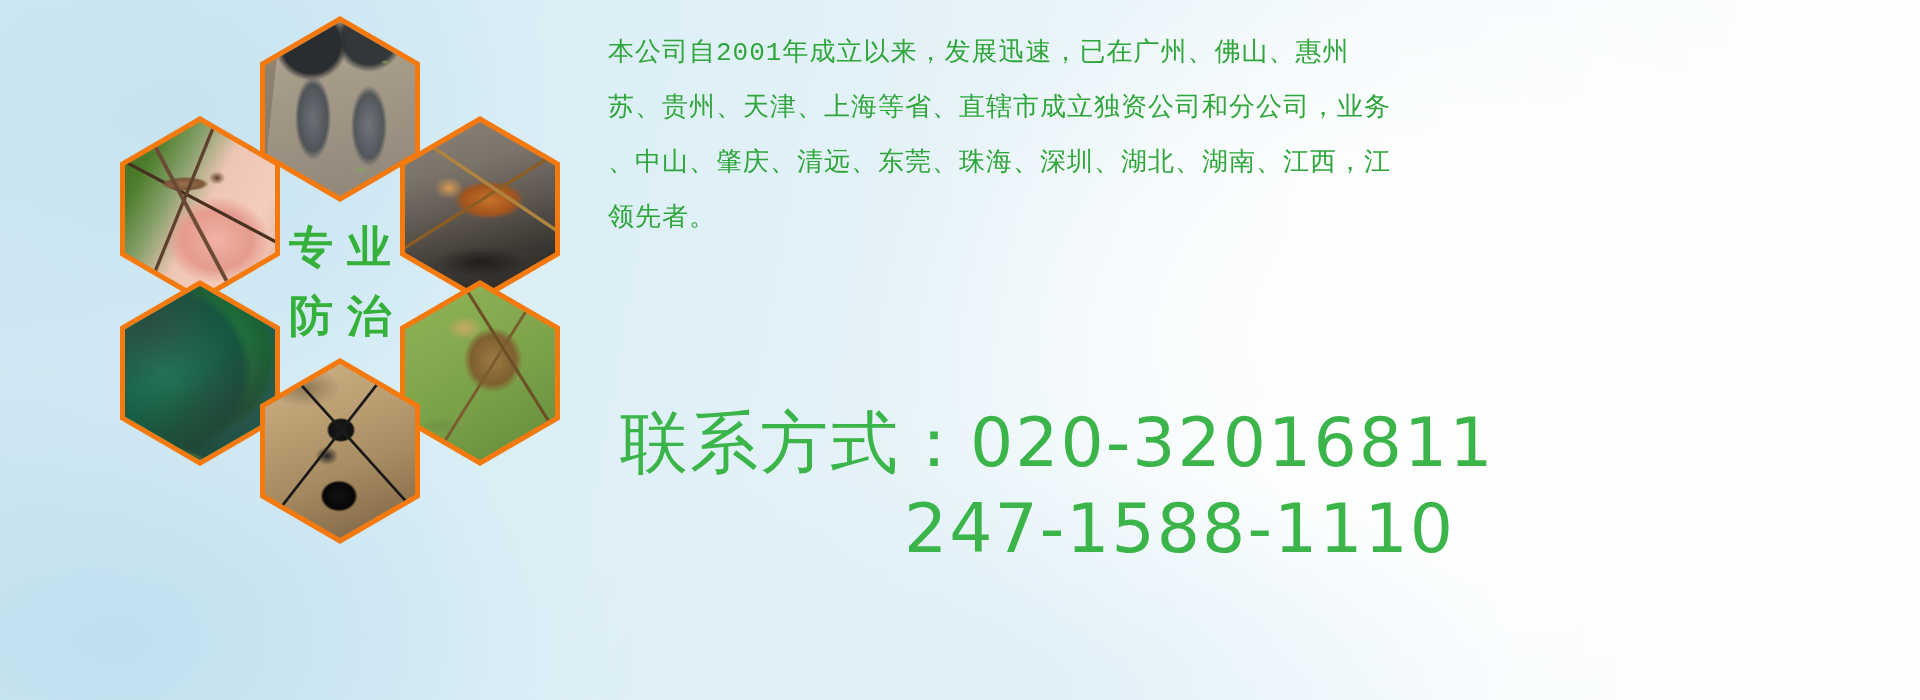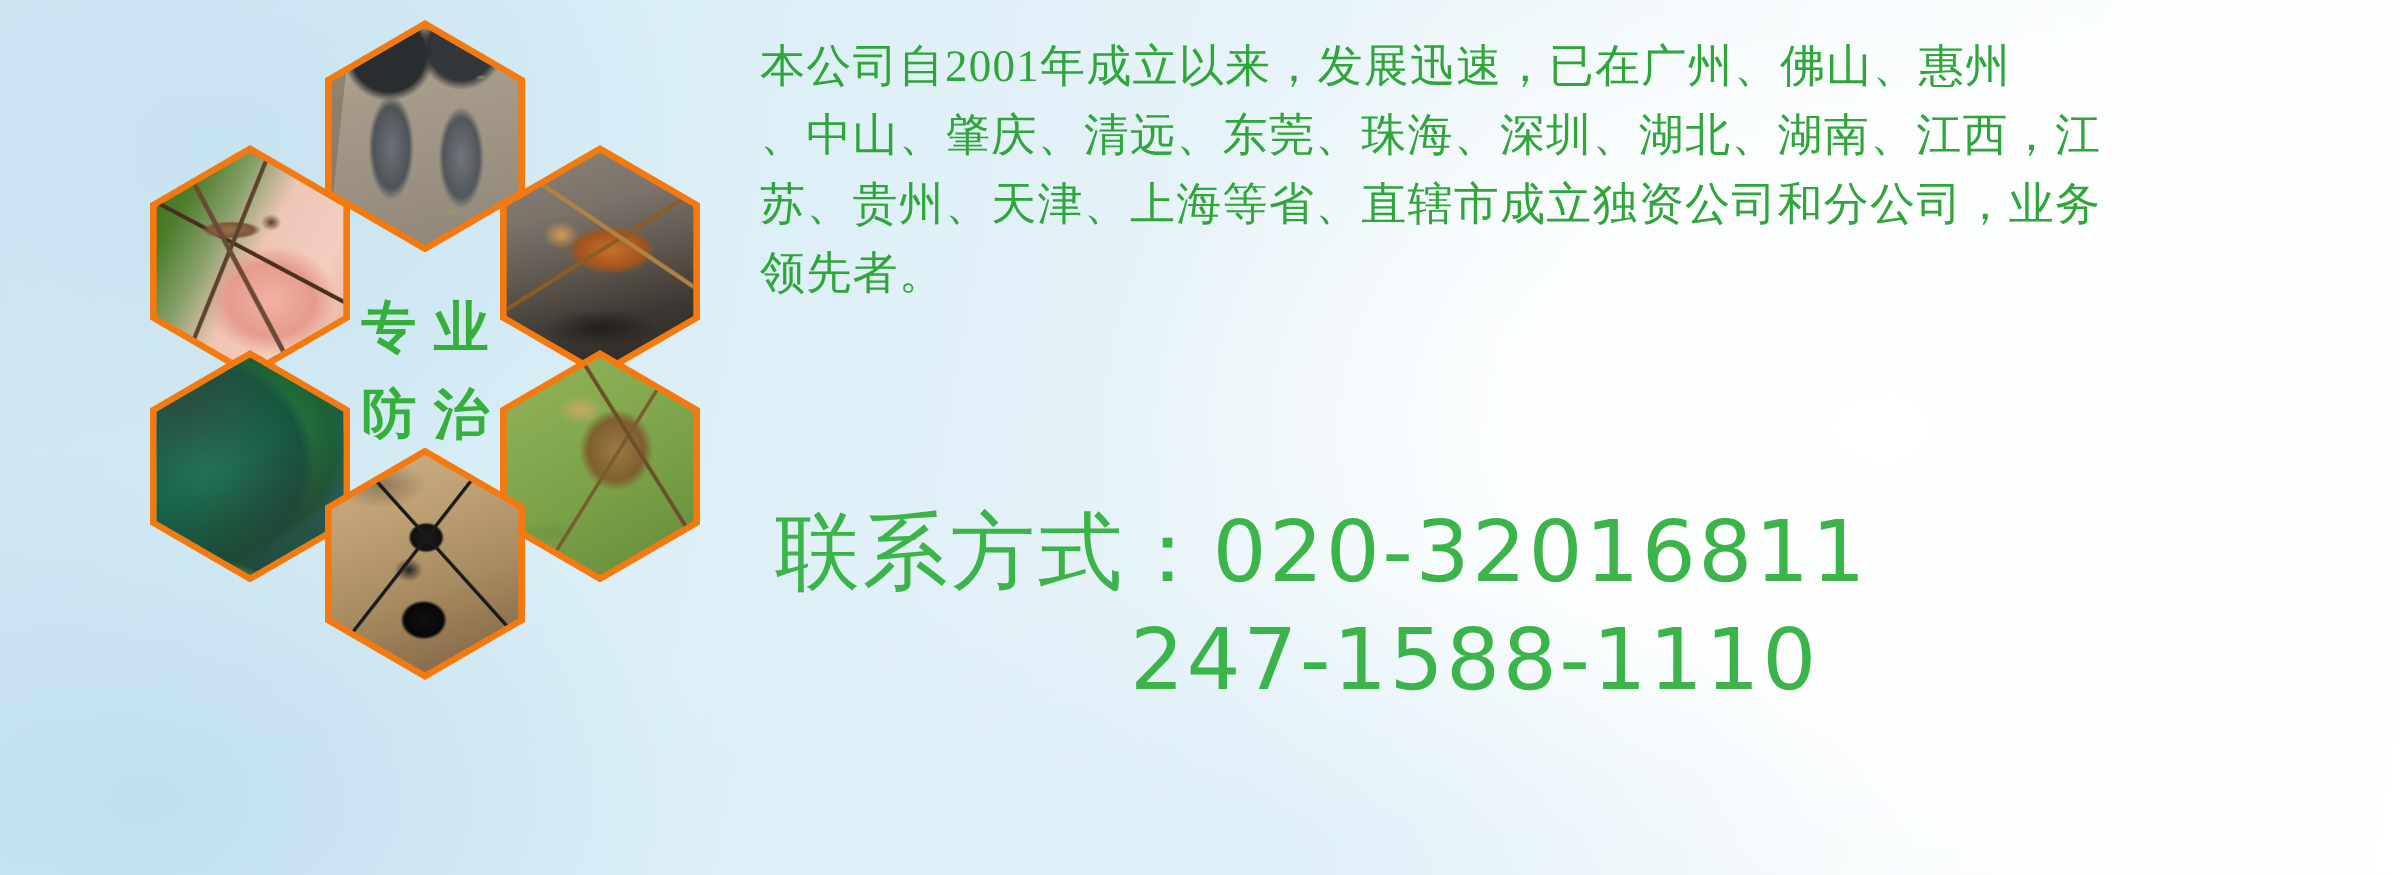--- a/index.html
+++ b/index.html
@@ -40,21 +40,21 @@
   .hex.h-rats  {left:170px;top:10px;}
   .hex.h-mosq  {left:30px;top:110px;}
   .hex.h-roach {left:310px;top:110px;}
   .hex.h-flies {left:30px;top:274px;}
   .hex.h-label {left:170px;top:182px;background:transparent;}
   .hex.h-bug   {left:310px;top:274px;}
   .hex.h-ant   {left:170px;top:352px;}
 
   .hex.h-label .inner{background:transparent;left:0;top:0;width:160px;height:186px;}
   .label-text{
-    position:absolute;left:0;top:16px;width:160px;height:186px;
+    position:absolute;left:0;top:0;width:160px;height:186px;
     display:flex;flex-direction:column;align-items:center;justify-content:center;
     gap:25px;
   }
   .label-text span{
     color:#35b03a;font-size:44px;font-weight:bold;letter-spacing:14px;
     text-indent:14px;line-height:1;font-family:"DejaVu Sans",sans-serif;
   }
 
   
   .art-rats{
@@ -142,22 +142,22 @@
     content:"";position:absolute;left:0;top:0;width:150px;height:174px;
     background:
       linear-gradient(58deg,rgba(0,0,0,0) 64%,#6d4f27 64.4%,#6d4f27 65.3%,rgba(0,0,0,0) 65.9%),
       linear-gradient(122deg,rgba(0,0,0,0) 52%,#7a5b2e 52.4%,#7a5b2e 53.2%,rgba(0,0,0,0) 53.8%),
       radial-gradient(ellipse 30px 12px at 34px 140px,rgba(108,142,66,.7) 0%,rgba(108,142,66,0) 78%);
   }
 
   
   .content{position:absolute;left:608px;top:26px;width:1300px;}
   .para{
-    color:#2fa63a;font-size:36px;line-height:55px;letter-spacing:1px;
-    font-family:Liberation Serif, serif;font-weight:500;white-space:nowrap;
+    color:#2fa63a;font-size:26px;line-height:55px;letter-spacing:1px;
+    font-family:Liberation Mono, monospace;font-weight:500;white-space:nowrap;
   }
   .contact{position:absolute;left:620px;top:400px;width:1300px;}
   .contact .row{
     color:#3bb54a;font-size:68px;line-height:86px;letter-spacing:2px;
     font-family:"DejaVu Sans",sans-serif;white-space:nowrap;
   }
   .contact .row.phone2{padding-left:284px;}
 </style>
 </head>
 <body>
@@ -209,22 +209,22 @@
           <span>专业</span>
           <span>防治</span>
         </div>
       </div>
     </div>
 
   </div>
 
   <div class="content">
     <div class="para l1">本公司自2001年成立以来，发展迅速，已在广州、佛山、惠州</div>
+    <div class="para">苏、贵州、天津、上海等省、直辖市成立独资公司和分公司，业务</div>
     <div class="para">、中山、肇庆、清远、东莞、珠海、深圳、湖北、湖南、江西，江</div>
-    <div class="para">苏、贵州、天津、上海等省、直辖市成立独资公司和分公司，业务</div>
     <div class="para">领先者。</div>
   </div>
 
   <div class="contact">
     <div class="row">联系方式：020-32016811</div>
     <div class="row phone2">247-1588-1110</div>
   </div>
 
 </div>
 

